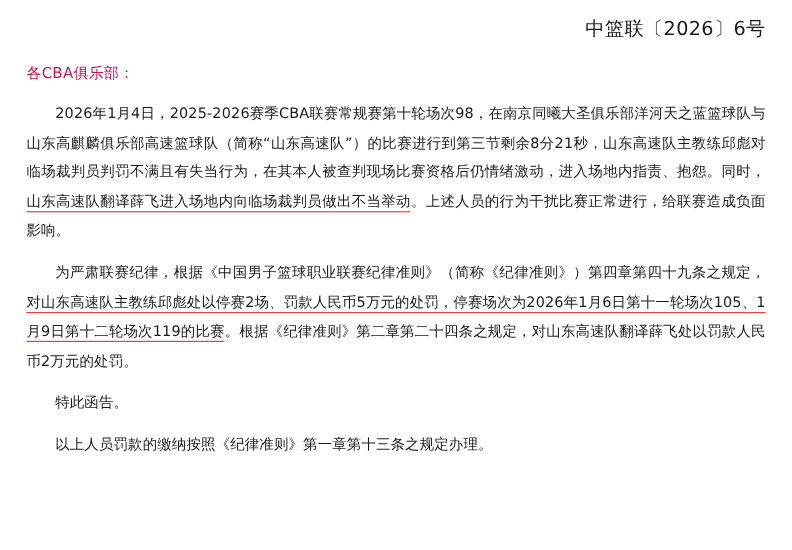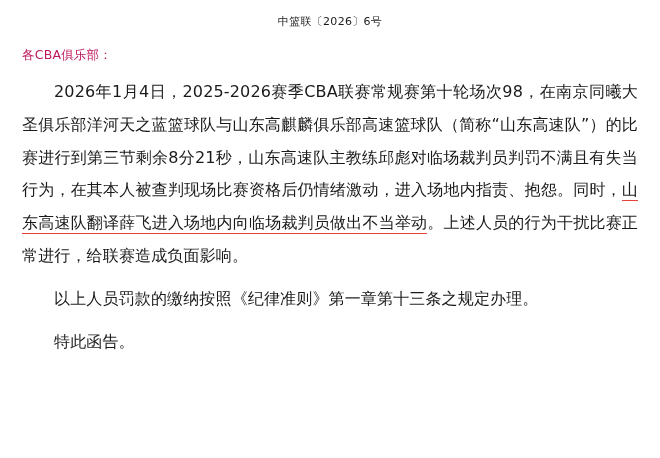--- a/index.html
+++ b/index.html
@@ -15,35 +15,35 @@
     overflow: hidden;
   }
   .page {
     position: relative;
     width: 660px;
     height: 458px;
     box-sizing: border-box;
     padding: 10px 22px 0 22px;
   }
   .doc-number {
-    text-align: center;
-    font-size: 11px;
+    text-align: right;
+    font-size: 16px;
     color: #1a1a1a;
     letter-spacing: 0.3px;
     margin-top: 4px;
     margin-bottom: 18px;
   }
   .salutation {
     font-size: 12.5px;
     color: #be185d;
     margin-bottom: 12px;
     letter-spacing: 0.2px;
   }
   p.body-para {
-    font-size: 16px;
+    font-size: 12px;
     line-height: 2.05;
     color: #1a1a1a;
     margin: 0 0 10px 0;
     text-align: justify;
     text-indent: 2em;
     letter-spacing: 0.15px;
   }
   .u-red {
     border-bottom: 1px solid #e8413c;
     padding-bottom: 1px;
@@ -59,23 +59,26 @@
 <div class="page">
 
   <div class="doc-number">中篮联〔2026〕6号</div>
 
   <div class="salutation">各CBA俱乐部：</div>
 
   <p class="body-para">
     <span>2026年1月4日，2025-2026赛季CBA联赛常规赛第十轮场次98，在南京同曦大圣俱乐部洋河天之蓝篮球队与山东高麒麟俱乐部高速篮球队（简称“山东高速队”）的比赛进行到第三节剩余8分21秒，山东高速队主教练邱彪对临场裁判员判罚不满且有失当行为，在其本人被查判现场比赛资格后仍情绪激动，进入场地内指责、抱怨。同时，</span><span class="u-red">山东高速队翻译薛飞进入场地内向临场裁判员做出不当举动</span><span>。上述人员的行为干扰比赛正常进行，给联赛造成负面影响。</span>
   </p>
 
+  <p class="body-para">
+    <span>为严肃联赛纪律，根据《中国男子篮球职业联赛纪律准则》（简称《纪律准则》）第四章第四十九条之规定，</span><span class="u-red-thick">对山东高速队主教练邱彪处以停赛2场、罚款人民币5万元的处罚，停赛场次为2026年1月6日第十一轮场次105、1月9日第十二轮场次119的比赛</span><span>。根据《纪律准则》第二章第二十四条之规定，对山东高速队翻译薛飞处以罚款人民币2万元的处罚。</span>
+  </p>
 
+
+  <p class="body-para">
+    <span>特此函告。</span>
+  </p>
 
   <p class="body-para">
     <span>以上人员罚款的缴纳按照《纪律准则》第一章第十三条之规定办理。</span>
   </p>
 
-  <p class="body-para">
-    <span>特此函告。</span>
-  </p>
-
 </div>
 
 </body></html>

